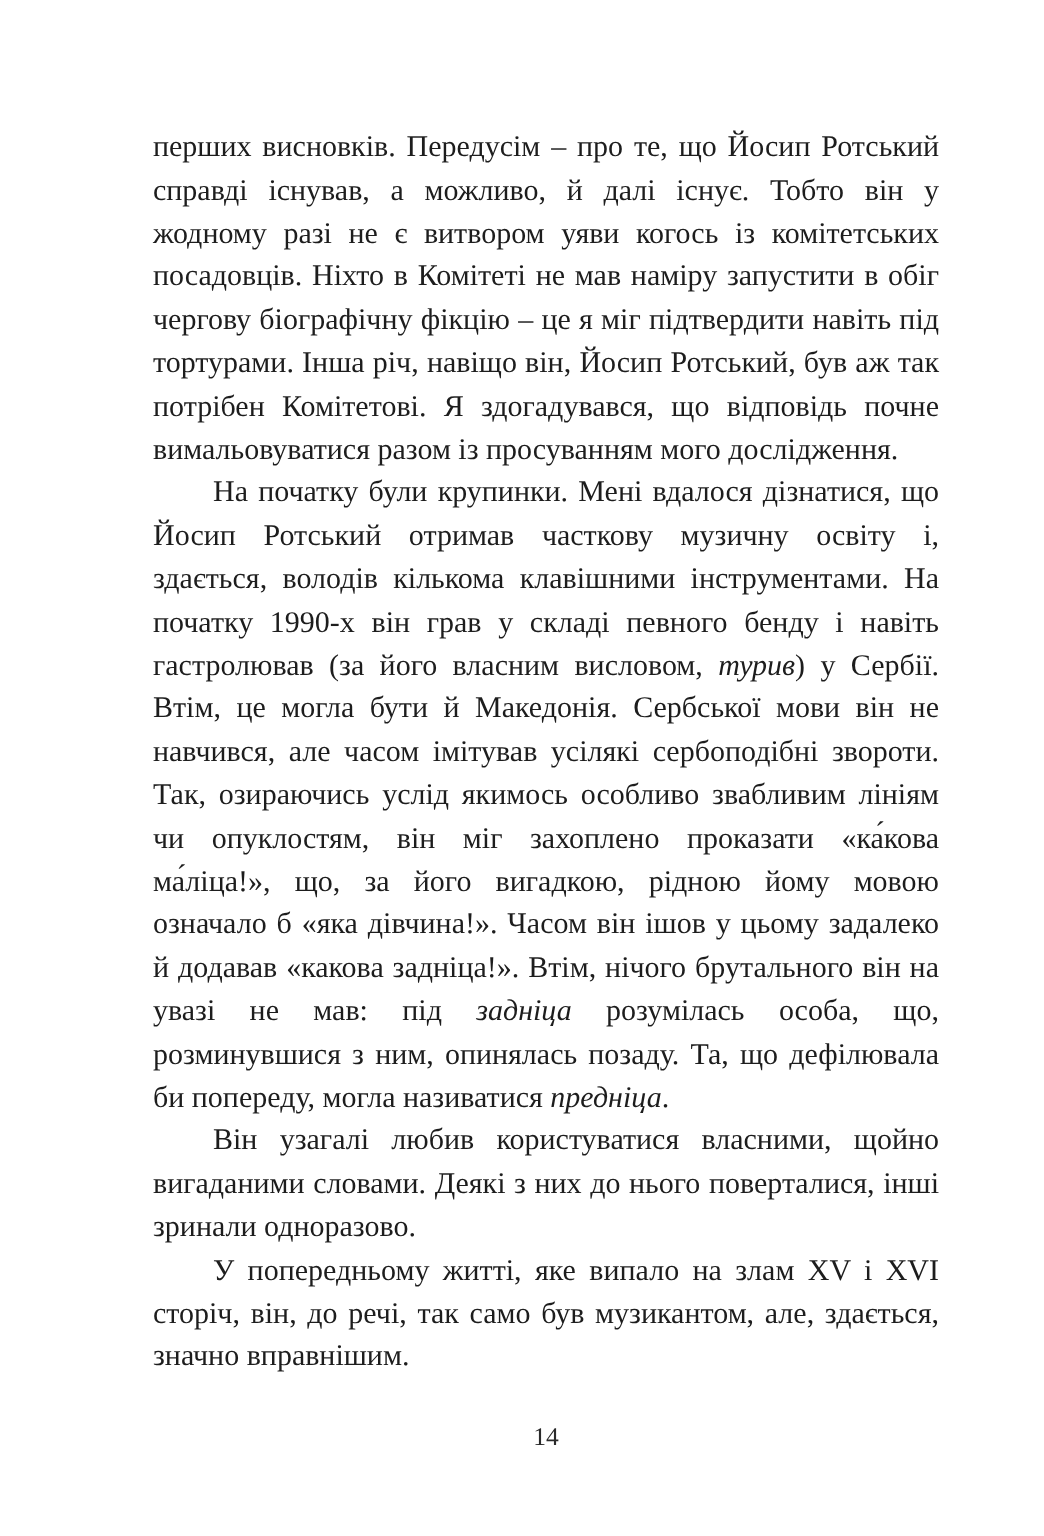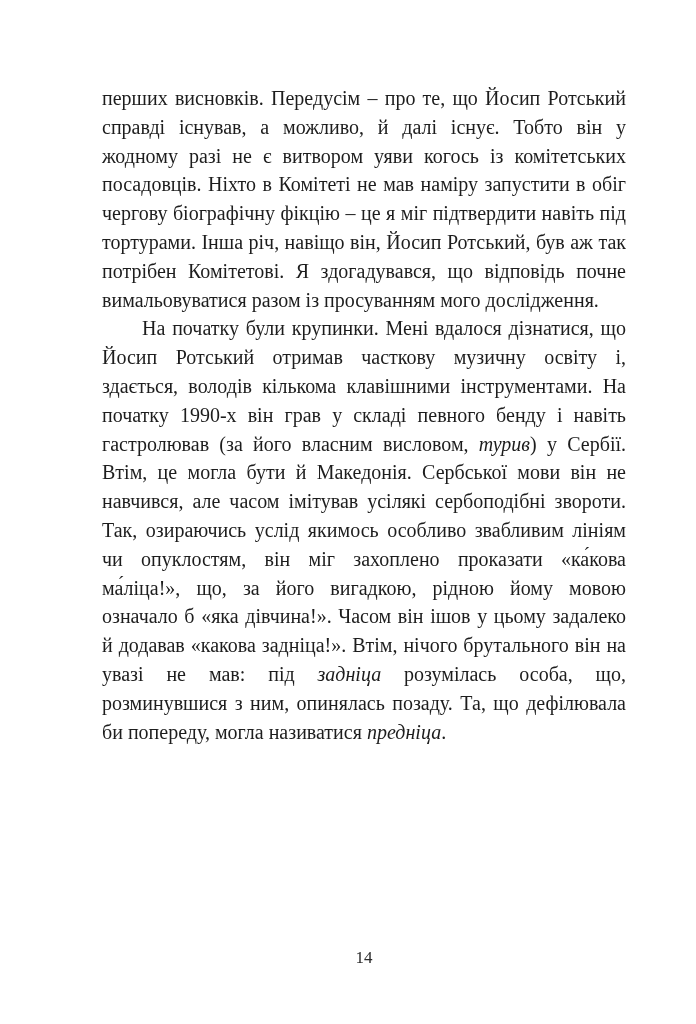--- a/index.html
+++ b/index.html
@@ -52,15 +52,17 @@
     line-height: 20px;
   }
 </style>
 </head>
 <body>
 
 <div class="page">
   <div class="text-block">
       <p><span>перших висновків. Передусім – про те, що Йосип Ротський справді існував, а можливо, й далі існує. Тобто він у жодному разі не є витвором уяви когось із комітетських посадовців. Ніхто в Комітеті не мав наміру запустити в обіг чергову біографічну фікцію – це я міг підтвердити навіть під тортурами. Інша річ, навіщо він, Йосип Ротський, був аж так потрібен Комітетові. Я здогадувався, що відповідь почне вимальовуватися разом із просуванням мого дослідження.</span></p>
       <p class="indent"><span>На початку були крупинки. Мені вдалося дізнатися, що Йосип Ротський отримав часткову музичну освіту і, здається, володів кількома клавішними інструментами. На початку 1990-х він грав у складі певного бенду і навіть гастролював (за його власним висловом, </span><i>турив</i><span>) у Сербії. Втім, це могла бути й Македонія. Сербської мови він не навчився, але часом імітував усілякі сербоподібні звороти. Так, озираючись услід якимось особливо звабливим лініям чи опуклостям, він міг захоплено проказати «ка́кова ма́ліца!», що, за його вигадкою, рідною йому мовою означало б «яка дівчина!». Часом він ішов у цьому задалеко й додавав «какова задніца!». Втім, нічого брутального він на увазі не мав: під </span><i>задніца</i><span> розумілась особа, що, розминувшися з ним, опинялась позаду. Та, що дефілювала би попереду, могла називатися </span><i>предніца</i><span>.</span></p>
+      <p class="indent"><span>Він узагалі любив користуватися власними, щойно вигаданими словами. Деякі з них до нього поверталися, інші зринали одноразово.</span></p>
+      <p class="indent"><span>У попередньому житті, яке випало на злам XV і XVI сторіч, він, до речі, так само був музикантом, але, здається, значно вправнішим.</span></p>
     </div>
   <div class="page-number">14</div>
 </div>
 
 </body></html>

